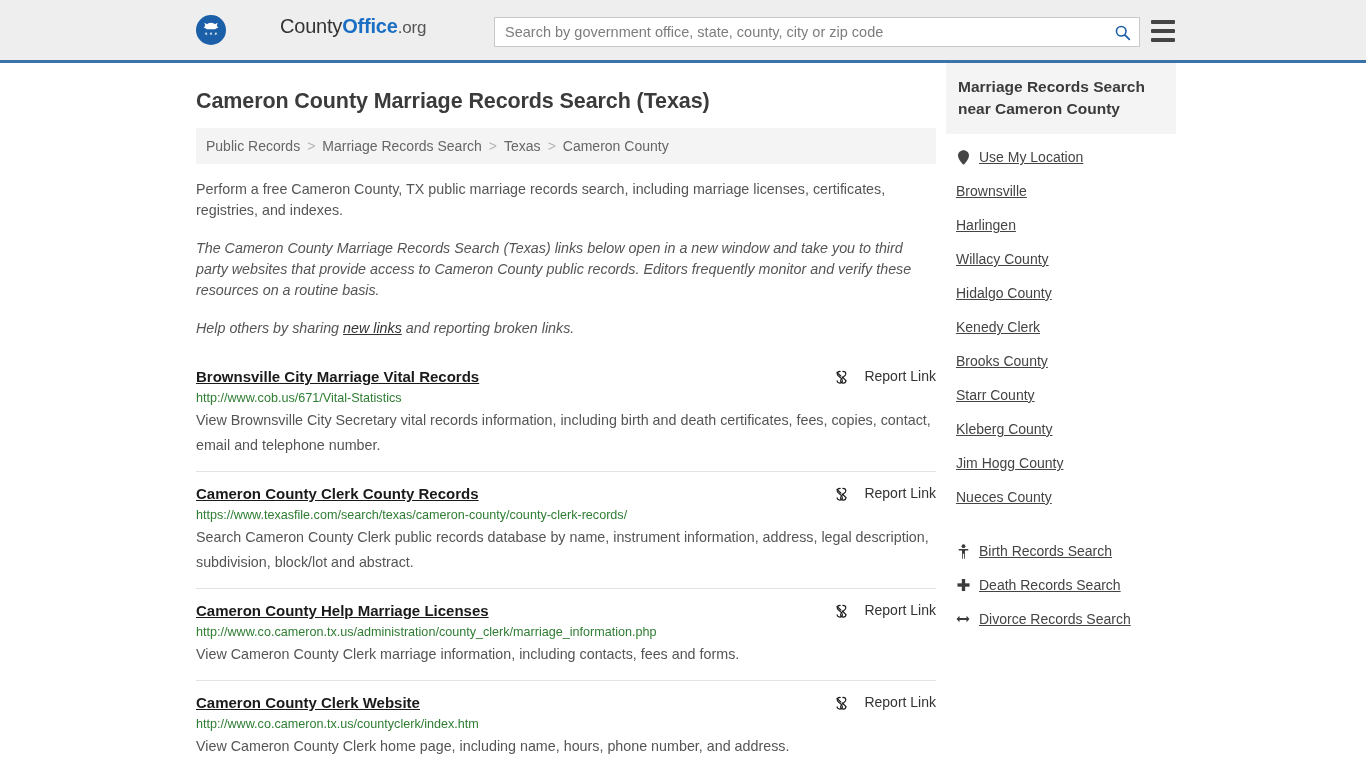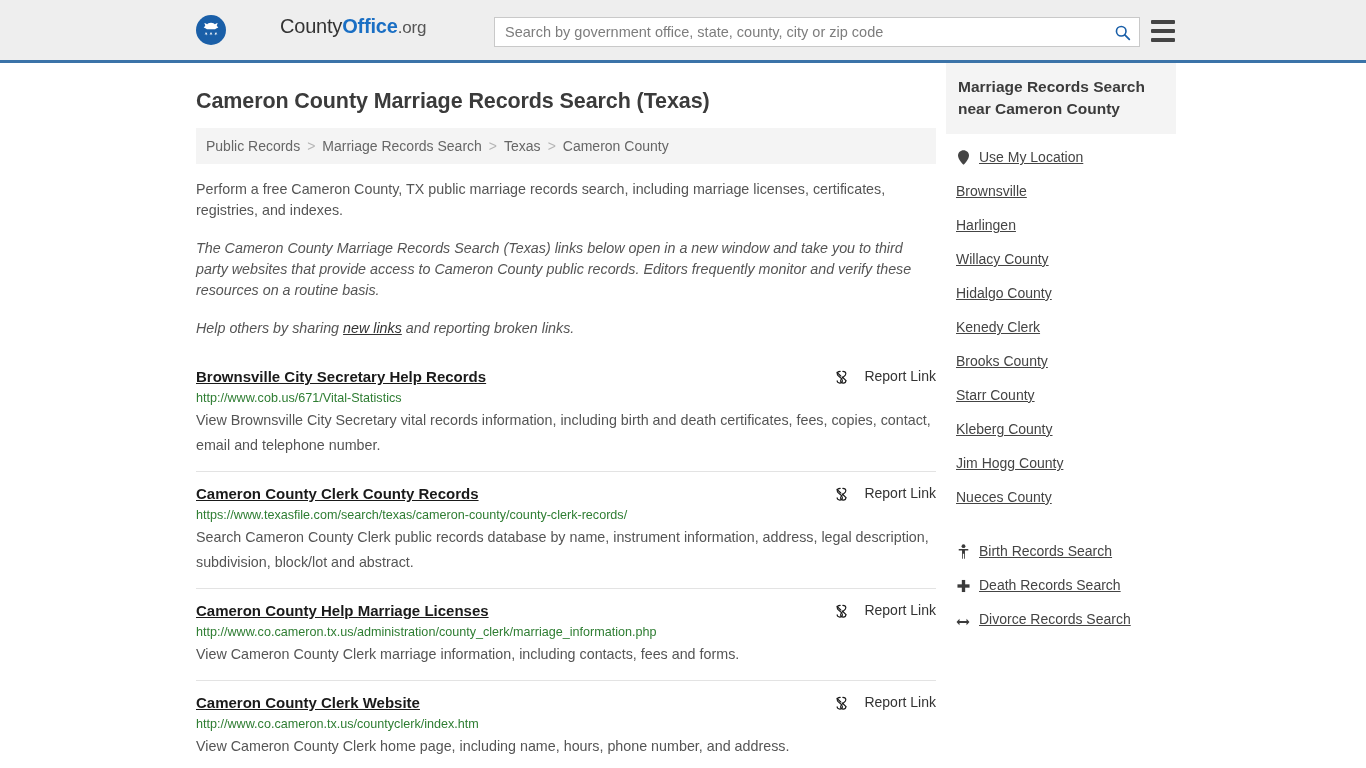--- a/index.html
+++ b/index.html
@@ -204,21 +204,21 @@
     background: #f4f4f4;
     padding: 13px 12px 14px 12px;
     font-size: 15.5px;
     font-weight: bold;
     line-height: 22px;
     color: #3b3b3b;
   }
   .side-list { padding: 6px 0 0 0; }
   .side-item {
     display: flex;
-    align-items: flex-end;
+    align-items: center;
     gap: 9px;
     padding: 9px 0 9px 10px;
   }
   .side-item a {
     font-size: 14px;
     color: #444444;
     text-decoration: underline;
     cursor: pointer;
   }
   .side-icon {
@@ -279,21 +279,21 @@
     <div class="intro">
       <p>Perform a free Cameron County, TX public marriage records search, including marriage licenses, certificates, registries, and indexes.</p>
       <p class="tight">The Cameron County Marriage Records Search (Texas) links below open in a new window and take you to third party websites that provide access to Cameron County public records. Editors frequently monitor and verify these resources on a routine basis.</p>
       <p class="tight"><span>Help others by sharing </span><a>new links</a><span> and reporting broken links.</span></p>
     </div>
 
     <div class="results">
 
       <div class="result">
         <div class="result-head">
-          <a class="result-title">Brownsville City Secretary Help Records</a>
+          <a class="result-title">Brownsville City Marriage Vital Records</a>
           <span class="report-link">
             <svg width="15" height="15" viewBox="0 0 20 20" aria-hidden="true">
               <path d="M4 4.5 L9 9.3 M11 10.7 L16 15.5" stroke="#1a1a1a" stroke-width="1.6" stroke-linecap="round" fill="none"></path>
               <path d="M7.2 3.2c-2.4 0-4 1.4-4 3.2 0 2.3 2.6 3.5 4.4 5.1 1.6 1.5 2.6 2.8 2.6 4.3 0 1.8-1.6 3-3.6 3-2 0-3.4-1.3-3.4-3.1" fill="none" stroke="#1a1a1a" stroke-width="1.5" stroke-linecap="round" transform="translate(1,0)"></path>
               <path d="M12.8 3.2c2.4 0 4 1.4 4 3.2 0 2.3-2.6 3.5-4.4 5.1-1.6 1.5-2.6 2.8-2.6 4.3 0 1.8 1.6 3 3.6 3 2 0 3.4-1.3 3.4-3.1" fill="none" stroke="#1a1a1a" stroke-width="1.5" stroke-linecap="round" transform="translate(-1,0)"></path>
             </svg>
             <span class="report-link-label">Report Link</span>
           </span>
         </div>
         <a class="result-url">http://www.cob.us/671/Vital-Statistics</a>

